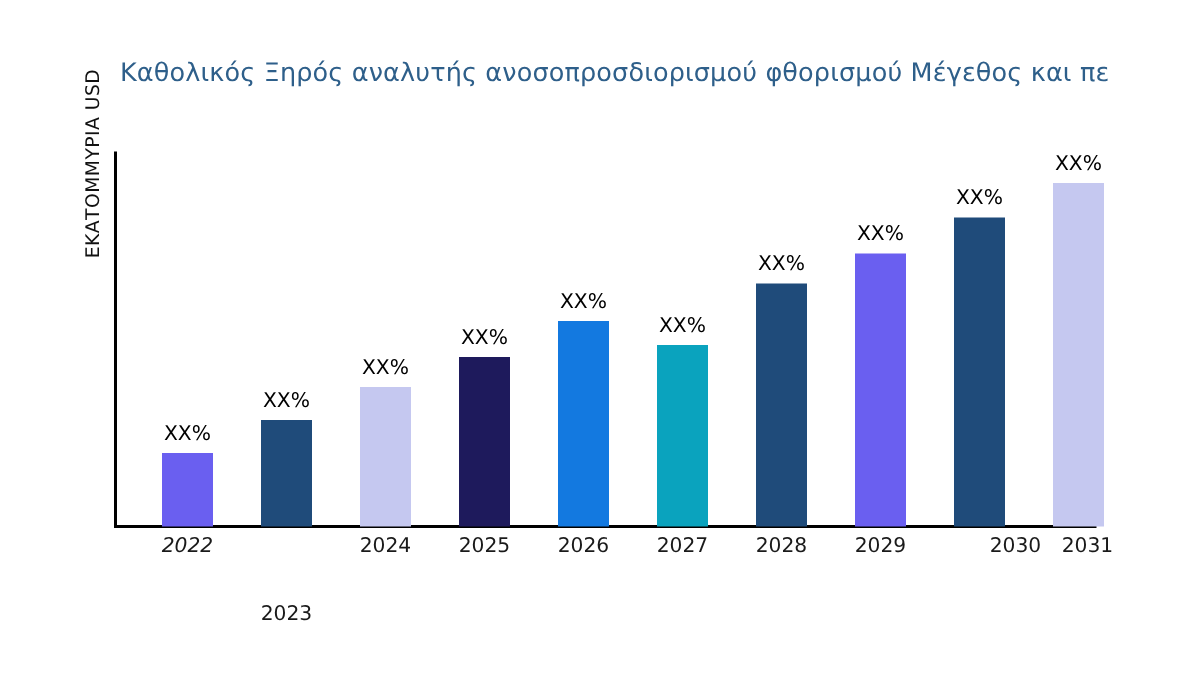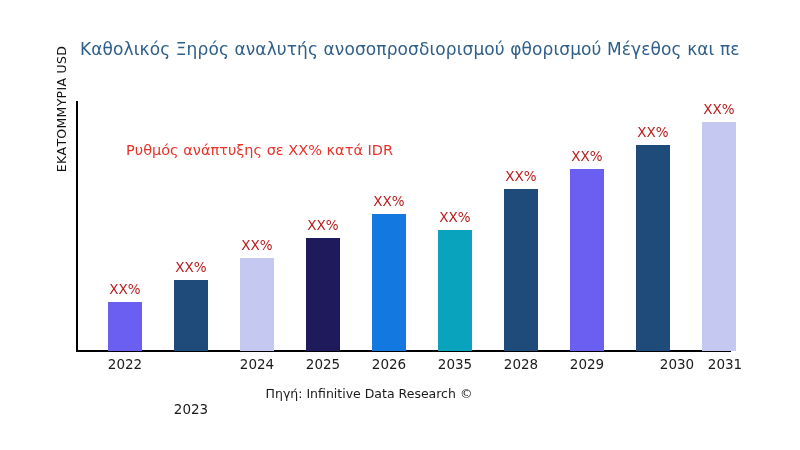--- a/index.html
+++ b/index.html
@@ -101,21 +101,21 @@
     left: 16px;
     bottom: 0;
     width: 34px;
   }
   .bar-label {
     position: absolute;
     left: 0;
     width: 66px;
     text-align: center;
     font-size: 13.5px;
-    color: #b91c1c;
+    color: #000000;
     white-space: nowrap;
   }
 
   
   #x-tick-labels {
     position: absolute;
     left: 0;
     top: 356px;
     width: 800px;
     height: 22px;
@@ -145,21 +145,20 @@
 
 <div id="chart-root">
 
   <div id="chart-title">Καθολικός Ξηρός αναλυτής ανοσοπροσδιορισμού φθορισμού Μέγεθος και πε</div>
 
   <div id="y-axis-title">ΕΚΑΤΟΜΜΥΡΙΑ USD</div>
 
   <div id="y-axis-line"></div>
   <div id="x-axis-line"></div>
 
-  <div id="growth-note">Ρυθμός ανάπτυξης σε XX% κατά IDR</div>
 
   <div id="plot-area">
       <div class="bar-group" style="left: 92px;">
         <div class="bar" title="2022" style="height: 49px; background: rgb(106, 95, 240);"></div>
         <div class="bar-label" style="bottom: 54px;">XX%</div>
       </div>
       <div class="bar-group" style="left: 158px;">
         <div class="bar" title="2023" style="height: 71px; background: rgb(31, 75, 122);"></div>
         <div class="bar-label" style="bottom: 76px;">XX%</div>
       </div>
@@ -191,27 +190,26 @@
         <div class="bar" title="2030" style="height: 206px; background: rgb(31, 75, 122);"></div>
         <div class="bar-label" style="bottom: 211px;">XX%</div>
       </div>
       <div class="bar-group" style="left: 686px;">
         <div class="bar" title="2031" style="height: 229px; background: rgb(197, 200, 240);"></div>
         <div class="bar-label" style="bottom: 234px;">XX%</div>
       </div>
     </div>
 
   <div id="x-tick-labels">
-      <div class="x-tick" style="left: 92px;">2022</div>
+      <div class="x-tick" style="left: 92px; font-style: italic;">2022</div>
       <div class="x-tick" style="left: 158px; margin-top: 45px;">2023</div>
       <div class="x-tick" style="left: 224px;">2024</div>
       <div class="x-tick" style="left: 290px;">2025</div>
       <div class="x-tick" style="left: 356px;">2026</div>
-      <div class="x-tick" style="left: 422px;">2035</div>
+      <div class="x-tick" style="left: 422px;">2027</div>
       <div class="x-tick" style="left: 488px;">2028</div>
       <div class="x-tick" style="left: 554px; text-align: center;">2029</div>
       <div class="x-tick" style="left: 644px;">2030</div>
       <div class="x-tick" style="left: 692px;">2031</div>
     </div>
 
-  <div id="source-note">Πηγή: Infinitive Data Research ©</div>
 
 </div>
 
 </body></html>

